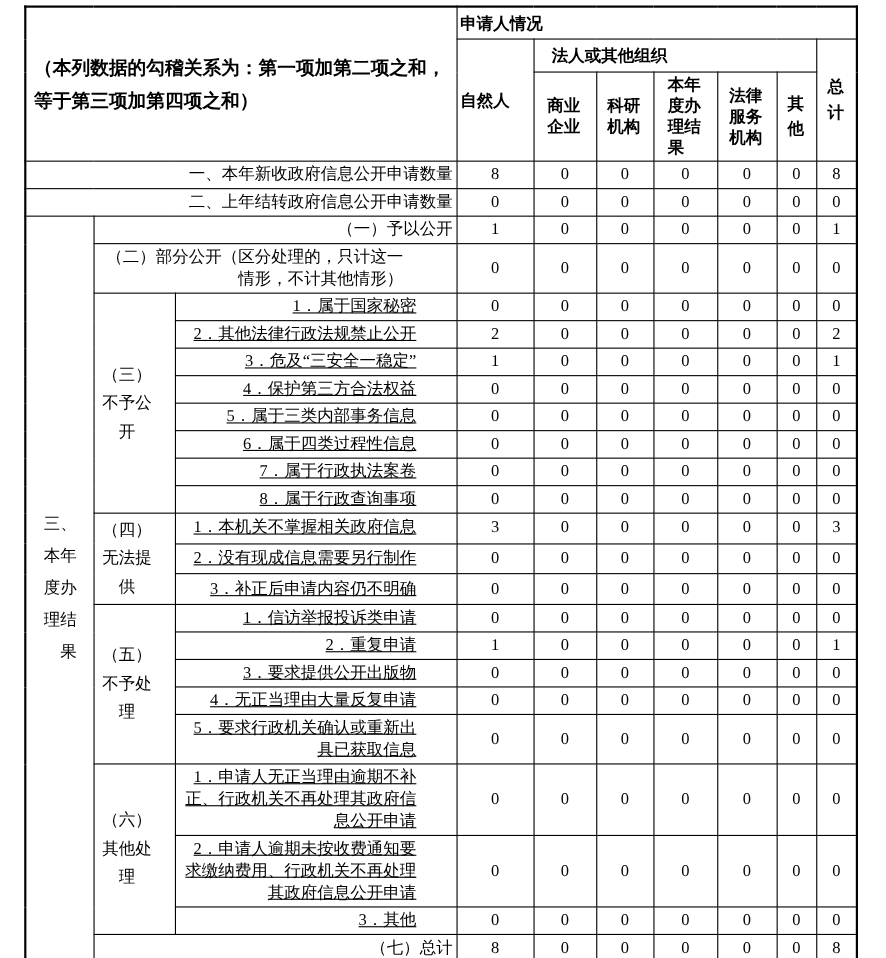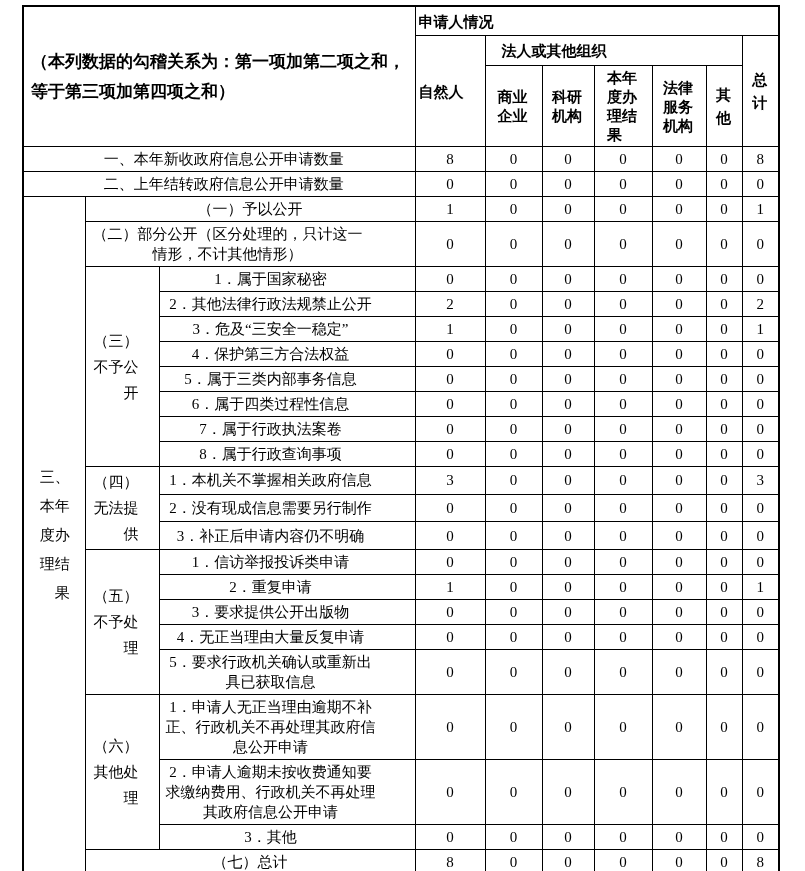--- a/index.html
+++ b/index.html
@@ -22,28 +22,28 @@
   .hd{
     font-family:"Liberation Sans","DejaVu Sans",sans-serif;
     font-weight:bold;text-align:left;line-height:19px;
   }
   .note{
     font-family:"Liberation Sans","DejaVu Sans",sans-serif;
     font-weight:bold;font-size:17px;line-height:30px;
     text-align:left;padding:16px 7px;vertical-align:middle;
     word-break:break-all;
   }
-  .lbl{text-align:center;}
+  .lbl{text-align:right;}
   .val{text-align:center;}
   .pad12{padding-left:12px;}
   .pad44{padding-left:44px;}
   .vlabel{vertical-align:middle;}
   .vwrap{width:31px;margin:0 auto;line-height:29px;word-break:break-all;text-align:right;}
-  .swrap{width:46px;margin-left:4px;line-height:26px;word-break:break-all;text-align:right;}
-  .cwrap{max-width:216px;word-break:break-all;}
+  .swrap{width:46px;margin-left:4px;line-height:26px;word-break:break-all;text-align:center;}
+  .cwrap{max-width:216px;word-break:break-all;text-decoration:underline;}
   .w2wrap{max-width:278px;word-break:break-all;}
   .hw2{max-width:32px;margin:0 auto;word-break:break-all;}
   .hw1{max-width:16px;margin:0 auto;word-break:break-all;line-height:23px;}
   .hr1{height:24px;}
   .hr2{height:25px;padding-left:16px;}
   .hr3{height:56px;}
 </style>
 </head>
 <body>
 

